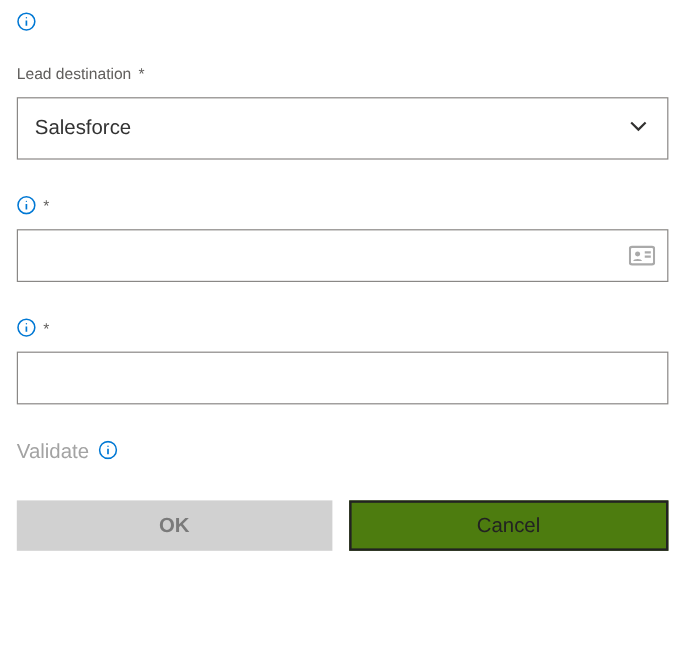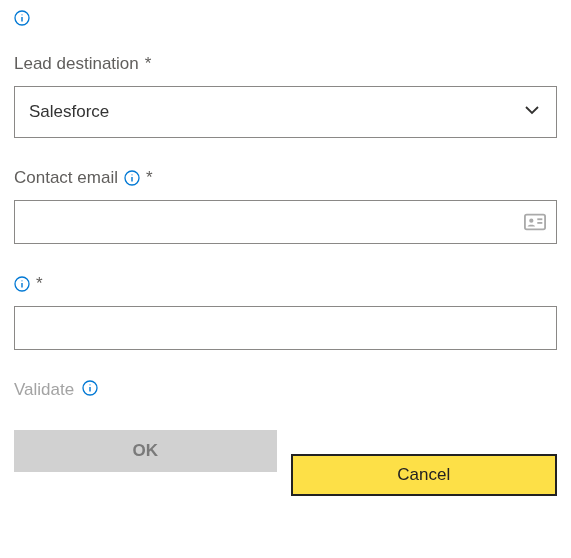--- a/index.html
+++ b/index.html
@@ -30,21 +30,21 @@
       width: 16px;
       height: 16px;
     }
     .field-group {
       margin-bottom: 30px;
     }
     .field-label {
       display: flex;
       align-items: center;
       gap: 6px;
-      font-size: 17px;
+      font-size: 13px;
       color: #605e5c;
       margin-bottom: 12px;
     }
     .field-label .req {
       color: #605e5c;
     }
     .dropdown {
       border: 1px solid #8a8886;
       height: 52px;
       display: flex;
@@ -108,25 +108,24 @@
       align-items: center;
       justify-content: center;
       font-weight: bold;
     }
     .btn-ok {
       background: #d1d1d1;
       color: #7a7a7a;
       border: none;
     }
     .btn-cancel {
-      background: #fde047;
+      background: #4d7c0f;
       color: #222;
       border: 2px solid #222;
       font-weight: 500;
-      margin-top: 24px;
     }
   </style>
 </head>
 <body>
 
 <div class="header">
   <span class="info-icon">
     <svg viewBox="0 0 16 16" fill="none" stroke="#0078d4" stroke-width="1.3">
       <circle cx="8" cy="8" r="7"></circle>
       <circle cx="8" cy="4.8" r="0.6" fill="#0078d4" stroke="none"></circle>
@@ -145,21 +144,20 @@
     <span class="chevron">
       <svg viewBox="0 0 20 20" fill="none" stroke="#323130" stroke-width="1.8">
         <polyline points="4 7 10 13 16 7"></polyline>
       </svg>
     </span>
   </div>
 </div>
 
 <div class="field-group">
   <div class="field-label">
-    <span>Contact email</span>
     <span class="info-icon">
       <svg viewBox="0 0 16 16" fill="none" stroke="#0078d4" stroke-width="1.3">
         <circle cx="8" cy="8" r="7"></circle>
         <circle cx="8" cy="4.8" r="0.6" fill="#0078d4" stroke="none"></circle>
         <line x1="8" y1="7" x2="8" y2="11.5" stroke="#0078d4" stroke-width="1.4"></line>
       </svg>
     </span>
     <span class="req">*</span>
   </div>
   <div class="text-input-wrapper">

